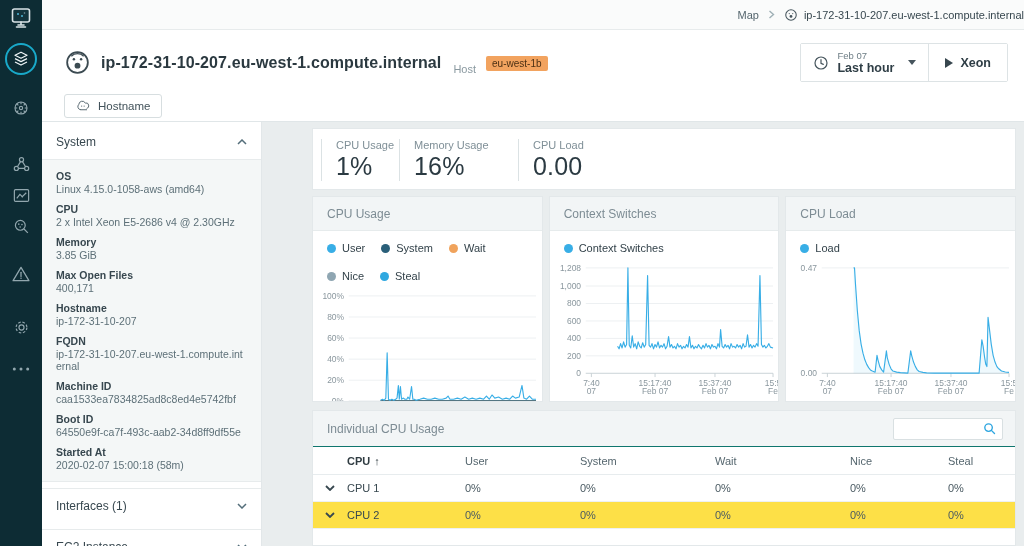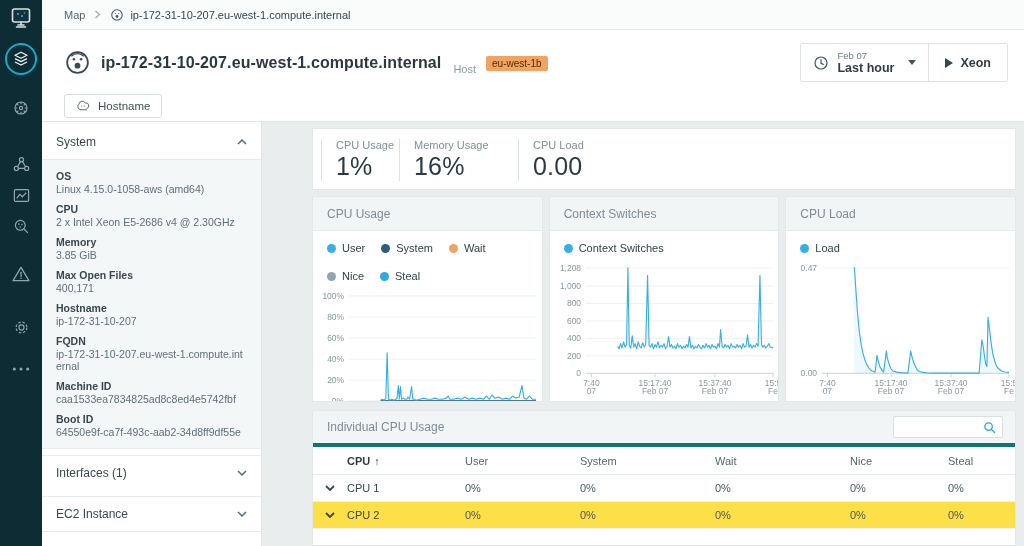--- a/index.html
+++ b/index.html
@@ -7,21 +7,21 @@
   body { font-family:"Liberation Sans", sans-serif; background:#e9edee; color:#2f3e46; }
   .app { position:relative; width:1024px; height:546px; overflow:hidden; }
 
   
   .rail { position:absolute; left:0; top:0; width:42px; height:546px; background:#0d2c34; display:flex; flex-direction:column; align-items:center; z-index:5; }
   .rail .logo { margin-top:6px; }
   .rail-item { color:#92a7ae; display:flex; align-items:center; justify-content:center; cursor:pointer; }
   .rail-item.active { margin-top:13px; width:32px; height:32px; border:2px solid #19a9c9; border-radius:50%; color:#eef4f6; }.mt24{margin-top:24px}.mt12{margin-top:12px}.mt28{margin-top:28px}.mt34{margin-top:34px}.mt38{margin-top:38px}
 
   
-  .topbar { position:absolute; left:42px; top:0; right:0; height:30px; background:#fafbfb; border-bottom:1px solid #e7ebec; display:flex; align-items:center; padding-left:22px; font-size:11px; color:#55666e; }
+  .topbar { position:absolute; left:42px; top:0; right:0; height:30px; background:#fafbfb; border-bottom:1px solid #e7ebec; display:flex; align-items:center; padding-left:39px; font-size:11px; color:#55666e;justify-content:flex-end; }
   .topbar .crumb { cursor:pointer; }
   .topbar .sep { margin:0 9px; color:#9fb0b6; display:flex; }
   .topbar .bc-host { display:flex; align-items:center; gap:6px; color:#37474f; }
 
   
   .header { position:absolute; left:42px; top:30px; right:0; height:92px; background:#fff; border-bottom:1px solid #e0e6e8; padding:13px 16px 0 22px; }
   .title-row { display:flex; align-items:center; }
   .host-icon-big { margin-right:10px; flex:none; }
   .page-title { font-size:16px; font-weight:bold; color:#2b3940; letter-spacing:.1px; }
   .type-label { font-size:11px; color:#8a99a0; margin:13px 10px 0 12px; }
@@ -63,21 +63,21 @@
   .chart-card { flex:1; height:206px; overflow:hidden; }
   .card-head { height:34px; background:#f2f5f6; border-bottom:1px solid #e6ebec; display:flex; align-items:center; padding:0 14px; font-size:12px; color:#7d8c94; }
   .legend { display:flex; gap:16px; padding:11px 14px 2px; flex-wrap:wrap; }
   .lg { display:flex; align-items:center; gap:6px; font-size:11px; color:#33424a; cursor:pointer; }
   .lg i { width:9px; height:9px; border-radius:50%; display:inline-block; }
   .chart-svg { display:block; width:100%; height:148px; }
   svg .tick, svg .xtick { font-family:"Liberation Sans",sans-serif; font-size:9px; fill:#8a979e; }
 
   
   .table-card { margin-top:8px; flex:1; overflow:hidden; display:flex; flex-direction:column; }
-  .table-head-bar { height:36px; background:#f2f5f6; border-bottom:4px solid #0f766e; display:flex; align-items:center; padding:0 12px 0 14px; }
+  .table-head-bar { height:36px; background:#f2f5f6; border-bottom:1px solid #0f766e; display:flex; align-items:center; padding:0 12px 0 14px; }
   .table-title { font-size:12px; color:#7d8c94; }
   .search-box { margin-left:auto; width:110px; height:22px; border:1px solid #d9e0e2; border-radius:2px; background:#fff; display:flex; align-items:center; }
   .search-box input { flex:1; border:0; outline:none; min-width:0; height:100%; padding:0 4px 0 7px; font-size:11px; font-family:inherit; color:#37474f; background:transparent; }
   .tbl-grid { display:grid; grid-template-columns:34px 118px 115px 135px 135px 98px 1fr; align-items:center; }
   .tbl-header { height:28px; font-size:11px; color:#55666e; border-bottom:1px solid #e7ecee; }
   .tbl-header .col-cpu { font-weight:bold; color:#303c42; }
   .sort-arrow { color:#303c42; font-size:11px; margin-left:4px; }
   .tbl-row { height:27px; font-size:11px; color:#4a5a62; border-bottom:1px solid #edf1f2; cursor:pointer; }
   .tbl-row.alt { background:#fde047; }
   .row-chevron { display:flex; justify-content:center; color:#37474f; cursor:pointer; }
@@ -252,20 +252,24 @@
             <div class="kv-label">FQDN</div>
             <div class="kv-value">ip-172-31-10-207.eu-west-1.compute.internal</div>
           </div>
         <div class="kv">
             <div class="kv-label">Machine ID</div>
             <div class="kv-value">caa1533ea7834825ad8c8ed4e5742fbf</div>
           </div>
         <div class="kv">
             <div class="kv-label">Boot ID</div>
             <div class="kv-value">64550e9f-ca7f-493c-aab2-34d8ff9df55e</div>
+          </div>
+        <div class="kv">
+            <div class="kv-label">Started At</div>
+            <div class="kv-value">2020-02-07 15:00:18 (58m)</div>
           </div>
       </div>
       <div class="sec-head" style="margin-top:6px;">
         <span>Interfaces (1)</span>
         <svg width="10" height="6" viewBox="0 0 10 6" fill="none" stroke="#546e7a" stroke-width="1.5">
             <path d="M1 1 5 5 9 1"></path>
           </svg>
       </div>
       <div class="sec-head" style="margin-top:6px;border-bottom:1px solid #e7ebec;">
         <span>EC2 Instance</span>

